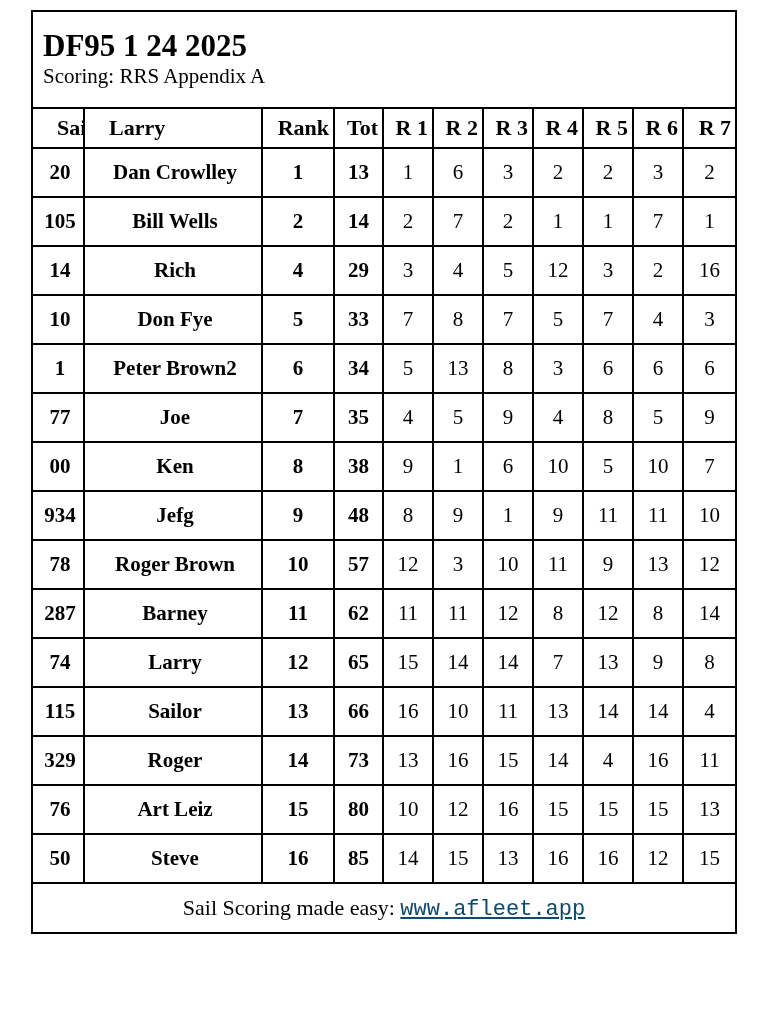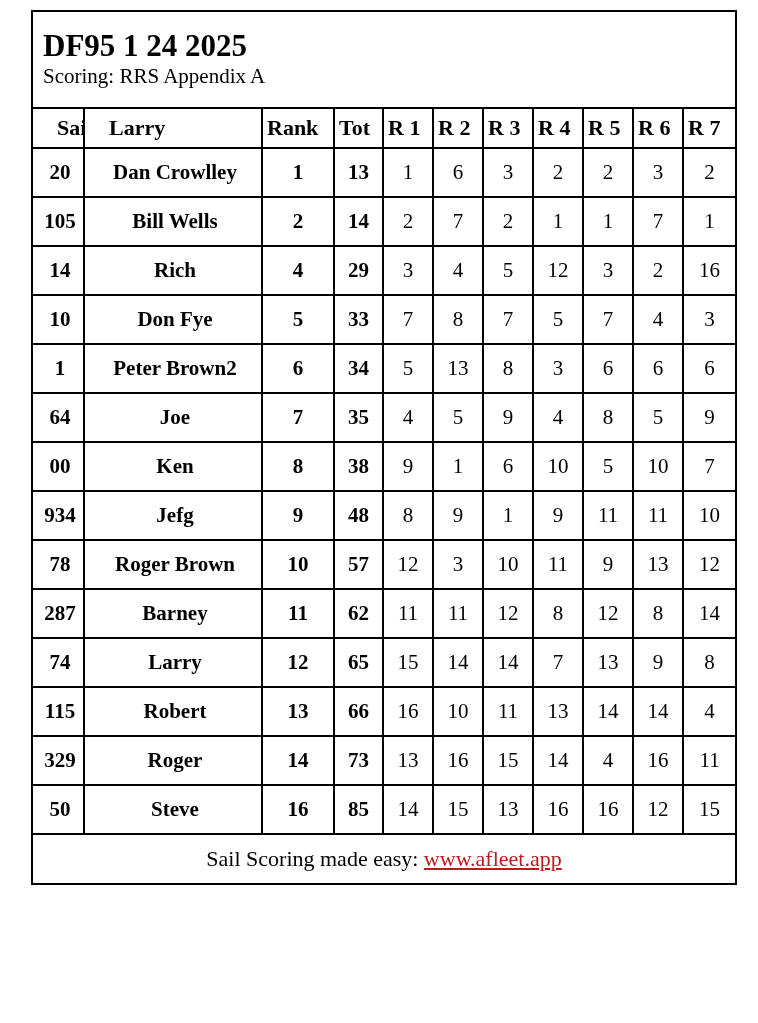--- a/index.html
+++ b/index.html
@@ -46,21 +46,21 @@
   th {
     height: 38px;
     font-size: 22px;
     font-weight: bold;
     padding: 0 4px;
     vertical-align: middle;
     white-space: nowrap;
     overflow: hidden;
   }
   th.col-sail, th.col-sailor { text-align: left; padding-left: 24px; }
-  th.col-rank, th.col-tot, th.col-race { text-align: left; }
+  th.col-rank, th.col-tot, th.col-race { text-align: right; }
   td {
     height: 47px;
     font-size: 21px;
     padding: 0 4px;
     vertical-align: middle;
     white-space: nowrap;
     overflow: hidden;
   }
   td.col-sail, td.col-sailor {
     text-align: center;
@@ -75,23 +75,24 @@
     text-align: center;
     font-weight: normal;
   }
   td.footer-cell {
     height: 48px;
     text-align: center;
     font-size: 22px;
     font-weight: normal;
   }
   td.footer-cell a {
-    color: #b91c1c;
+    color: #0c4a6e;
     text-decoration: underline;
     cursor: pointer;
+    font-family: Liberation Mono, monospace;
   }
 </style>
 </head>
 <body>
 
 <div class="page">
   <table class="results">
     <colgroup>
       <col style="width:52px">
       <col style="width:178px">
@@ -186,21 +187,21 @@
           <td class="col-tot">34</td>
           <td class="col-race">5</td>
           <td class="col-race">13</td>
           <td class="col-race">8</td>
           <td class="col-race">3</td>
           <td class="col-race">6</td>
           <td class="col-race">6</td>
           <td class="col-race">6</td>
         </tr>
         <tr>
-          <td class="col-sail">64</td>
+          <td class="col-sail">77</td>
           <td class="col-sailor">Joe</td>
           <td class="col-rank">7</td>
           <td class="col-tot">35</td>
           <td class="col-race">4</td>
           <td class="col-race">5</td>
           <td class="col-race">9</td>
           <td class="col-race">4</td>
           <td class="col-race">8</td>
           <td class="col-race">5</td>
           <td class="col-race">9</td>
@@ -265,21 +266,21 @@
           <td class="col-race">15</td>
           <td class="col-race">14</td>
           <td class="col-race">14</td>
           <td class="col-race">7</td>
           <td class="col-race">13</td>
           <td class="col-race">9</td>
           <td class="col-race">8</td>
         </tr>
         <tr>
           <td class="col-sail">115</td>
-          <td class="col-sailor">Robert</td>
+          <td class="col-sailor">Sailor</td>
           <td class="col-rank">13</td>
           <td class="col-tot">66</td>
           <td class="col-race">16</td>
           <td class="col-race">10</td>
           <td class="col-race">11</td>
           <td class="col-race">13</td>
           <td class="col-race">14</td>
           <td class="col-race">14</td>
           <td class="col-race">4</td>
         </tr>
@@ -288,20 +289,33 @@
           <td class="col-sailor">Roger</td>
           <td class="col-rank">14</td>
           <td class="col-tot">73</td>
           <td class="col-race">13</td>
           <td class="col-race">16</td>
           <td class="col-race">15</td>
           <td class="col-race">14</td>
           <td class="col-race">4</td>
           <td class="col-race">16</td>
           <td class="col-race">11</td>
+        </tr>
+        <tr>
+          <td class="col-sail">76</td>
+          <td class="col-sailor">Art Leiz</td>
+          <td class="col-rank">15</td>
+          <td class="col-tot">80</td>
+          <td class="col-race">10</td>
+          <td class="col-race">12</td>
+          <td class="col-race">16</td>
+          <td class="col-race">15</td>
+          <td class="col-race">15</td>
+          <td class="col-race">15</td>
+          <td class="col-race">13</td>
         </tr>
         <tr>
           <td class="col-sail">50</td>
           <td class="col-sailor">Steve</td>
           <td class="col-rank">16</td>
           <td class="col-tot">85</td>
           <td class="col-race">14</td>
           <td class="col-race">15</td>
           <td class="col-race">13</td>
           <td class="col-race">16</td>

